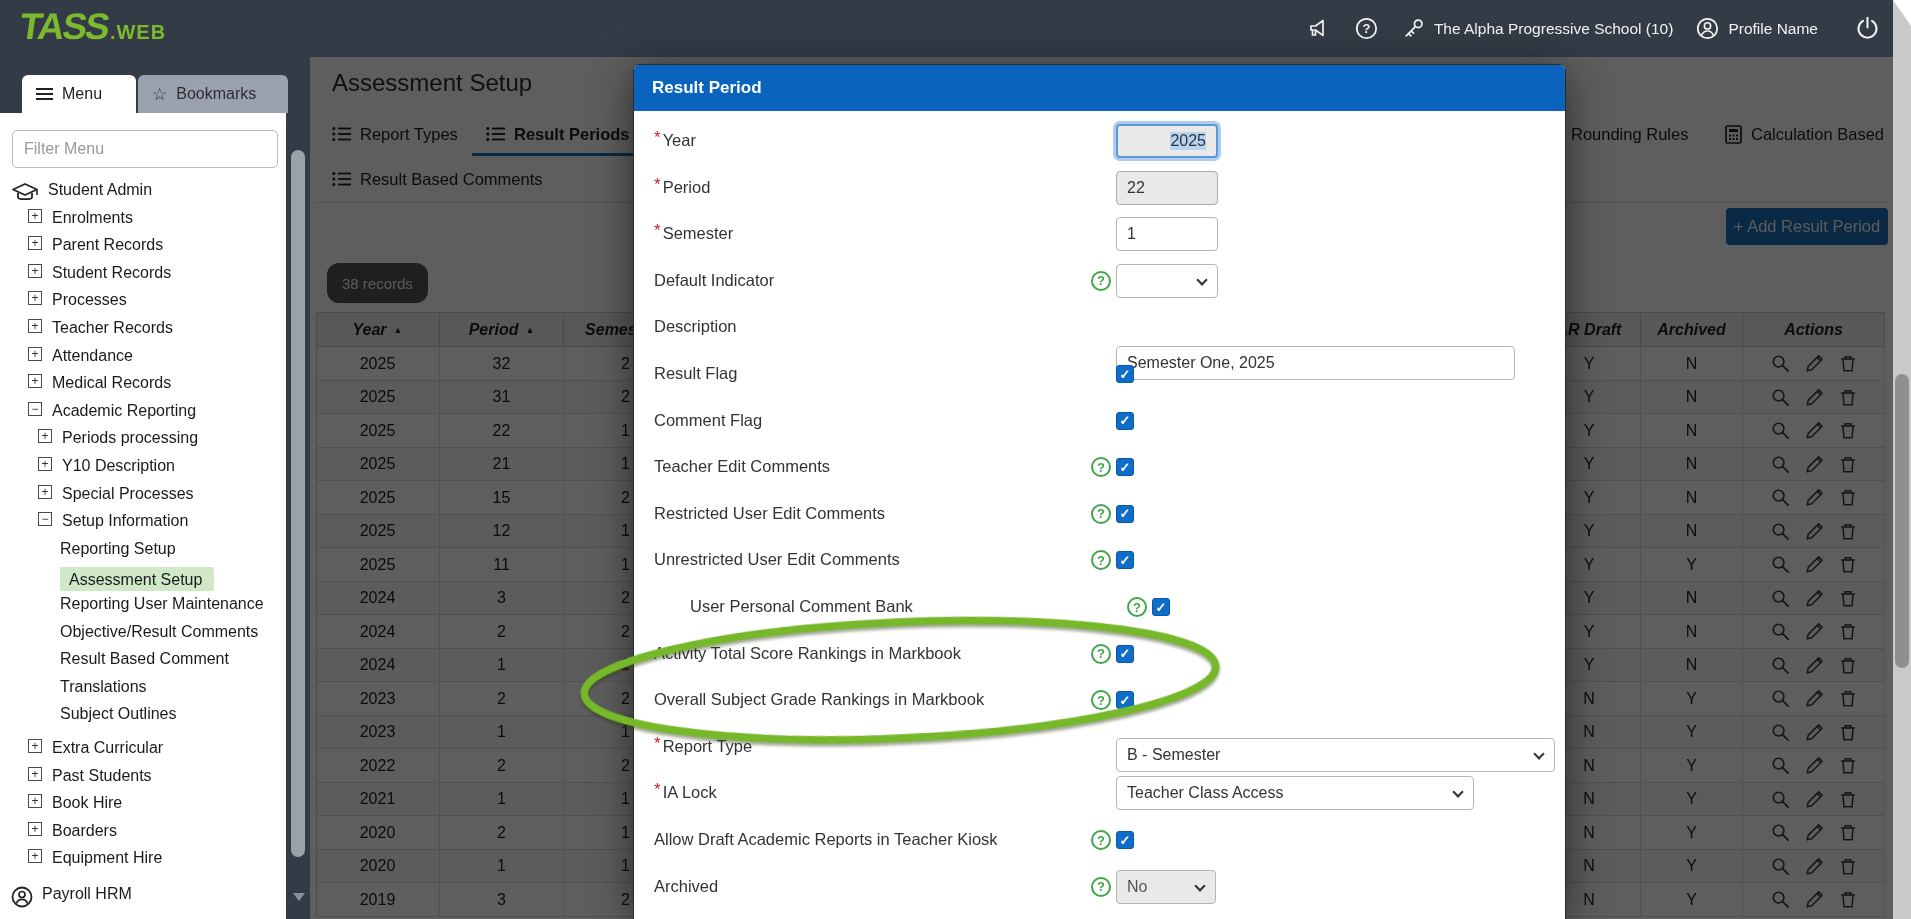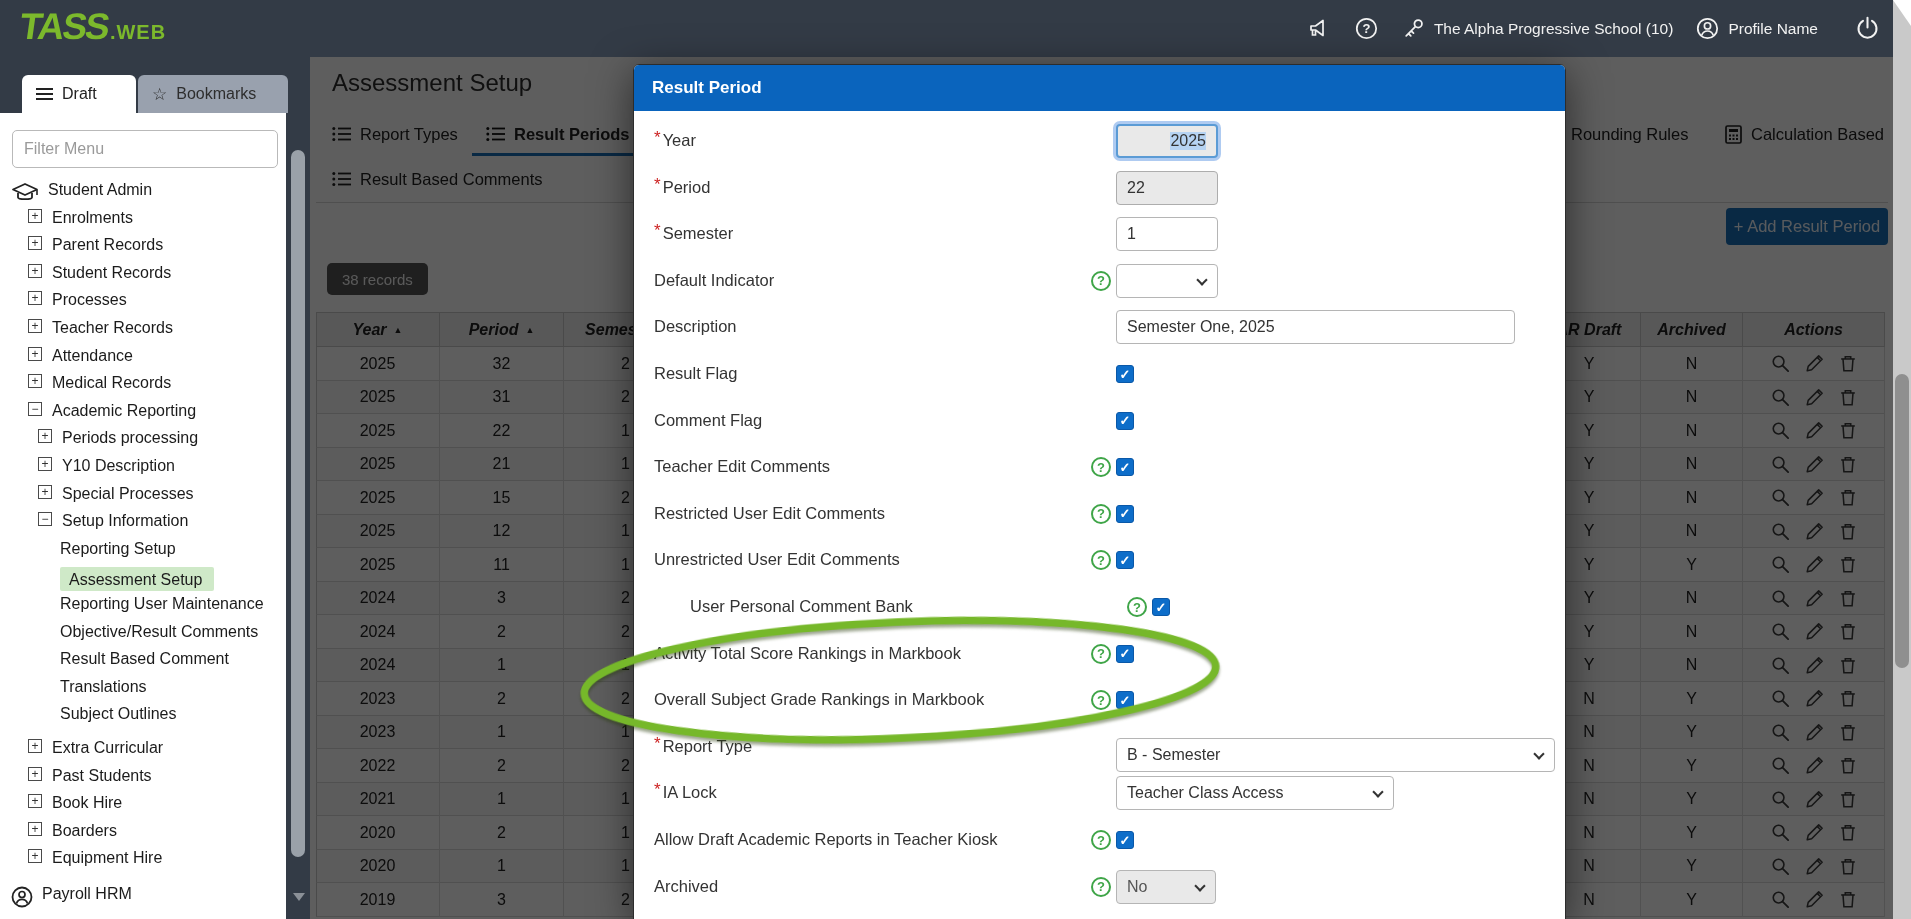--- a/index.html
+++ b/index.html
@@ -42,22 +42,22 @@
   .main { position:absolute; left:310px; top:57px; width:1583px; height:862px; background:#ffffff; z-index:1; }
   .page-title { position:absolute; left:22px; top:12px; font-size:24px; color:#2d2d2d; }
   .tab-row1 { position:absolute; left:0; top:60px; width:100%; height:34px; }
   .tab-row2 { position:absolute; left:0; top:105px; width:100%; height:34px; }
   .tab { position:absolute; display:flex; align-items:center; gap:9px; font-size:16.5px; color:#222; height:34px; cursor:pointer; }
   .tab.bold { font-weight:bold; }
   .tab-underline { position:absolute; left:162px; top:96px; width:185px; height:3px; background:#1970b8; }
   .main-divider { position:absolute; left:6px; top:145px; width:1572px; border-top:1px solid #d7d7d7; }
   .add-btn { position:absolute; left:1416px; top:151px; width:162px; height:37px; background:#1970b8; color:#eef4fb;
              border:none; border-radius:4px; font-size:16.5px; font-family:"Liberation Sans", sans-serif; cursor:pointer; }
-  .records-badge { position:absolute; left:17px; top:206px; height:32px; padding:0 15px; background:#555555; color:#f1f1f1;
-                   border-radius:5px; font-size:15px; display:flex; align-items:center; }
+  .records-badge { position:absolute; left:17px; top:206px; height:40px; padding:0 15px; background:#555555; color:#f1f1f1;
+                   border-radius:12px; font-size:15px; display:flex; align-items:center; }
 
   
   .tbl-header-cell, .tbl-cell { position:absolute; display:flex; align-items:center; justify-content:center; font-size:16px; color:#222; }
   .tbl-header-row { position:absolute; left:6px; top:255px; width:1569px; height:35px; background:#efefef;
                     border:1px solid #c9c9c9; }
   .tbl-header-cell { font-weight:bold; font-style:italic; border-right:1px solid #c9c9c9; height:35px; top:255px; cursor:pointer; }
   .sort-arrow { font-size:9px; margin-left:7px; font-style:normal; }
   .tbl-row { position:absolute; left:6px; width:1569px; height:33.5px; border-bottom:1px solid #d9d9d9;
              border-left:1px solid #c9c9c9; border-right:1px solid #c9c9c9; }
   .tbl-cell { border-right:1px solid #dcdcdc; height:33.5px; }
@@ -153,21 +153,21 @@
   </div>
 
   <div class="side-tab active">
     <svg width="17" height="14" viewBox="0 0 17 14">
         <g stroke="#222" stroke-width="2">
           <line x1="0" y1="2" x2="17" y2="2"></line>
           <line x1="0" y1="7" x2="17" y2="7"></line>
           <line x1="0" y1="12" x2="17" y2="12"></line>
         </g>
       </svg>
-    <span>Draft</span>
+    <span>Menu</span>
   </div>
   <div class="side-tab inactive">
     <span class="star-glyph">☆</span>
     <span>Bookmarks</span>
   </div>
 
   <div class="sidebar">
     <div class="side-panel"></div>
     <input class="filter-input" placeholder="Filter Menu" style="">
     <div id="side-menu">
@@ -911,21 +911,21 @@
         <div class="form-row" style="top: 197.8px;">
           <span class="form-label">Default Indicator</span>
           <span class="help-badge">?</span>
           <div class="fld-select" style="width: 102px;">
             <span></span>
             <span class="chevron"></span>
           </div>
         </div>
         <div class="form-row" style="top: 244.4px;">
           <span class="form-label">Description</span>
-          <div class="fld-input" style="width: 399px;">Semester One, 2025</div>
+          <div class="fld-input" style="width: 399px; margin-top: 36px;">Semester One, 2025</div>
         </div>
         <div class="form-row" style="top: 291px;">
           <span class="form-label">Result Flag</span>
           <span class="checkbox">✓</span>
         </div>
         <div class="form-row" style="top: 337.6px;">
           <span class="form-label">Comment Flag</span>
           <span class="checkbox">✓</span>
         </div>
         <div class="form-row" style="top: 384.2px;">
@@ -960,21 +960,21 @@
         </div>
         <div class="form-row" style="top: 663.8px;">
           <span class="form-label"><span class="req-star">*</span>Report Type</span>
           <div class="fld-select" style="width: 439px; margin-top: 8px;">
             <span>B - Semester</span>
             <span class="chevron"></span>
           </div>
         </div>
         <div class="form-row" style="top: 710.4px;">
           <span class="form-label"><span class="req-star">*</span>IA Lock</span>
-          <div class="fld-select" style="width: 278px;">
+          <div class="fld-select" style="width: 358px;">
             <span>Teacher Class Access</span>
             <span class="chevron"></span>
           </div>
         </div>
         <div class="form-row" style="top: 757px;">
           <span class="form-label">Allow Draft Academic Reports in Teacher Kiosk</span>
           <span class="help-badge">?</span>
           <span class="checkbox">✓</span>
         </div>
         <div class="form-row" style="top: 803.6px;">

